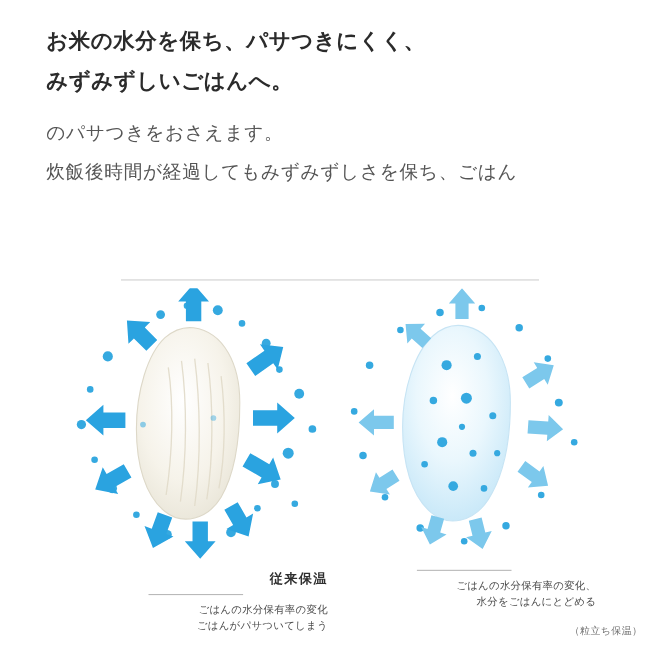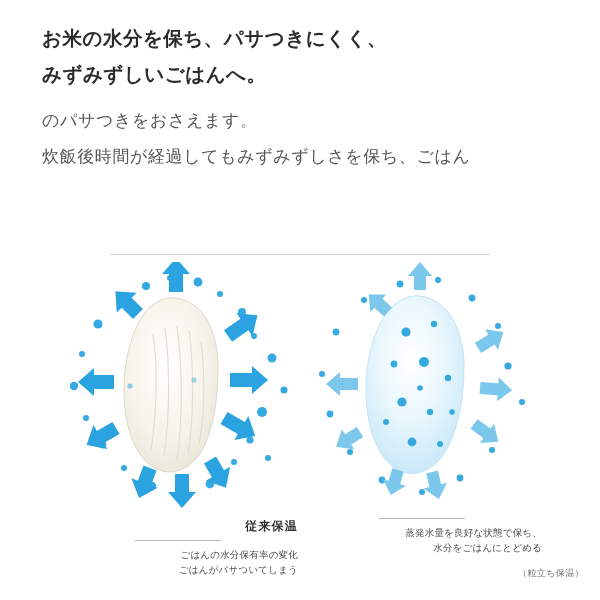--- a/index.html
+++ b/index.html
@@ -341,21 +341,21 @@
             </g>
             <g transform="translate(130,210) rotate(76)">
               <path d="M0 -6 L14 -6 L14 -12 L28 0 L14 12 L14 6 L0 6 Z"></path>
             </g>
           </g>
         </svg>
       </div>
 
       <div class="caption">
         <div class="caption-rule"></div>
-        <div class="caption-desc">蒸発水量を良好な状態で保ち、</div>
+        <div class="caption-desc">ごはんの水分保有率の変化、</div>
         <div class="caption-desc">水分をごはんにとどめる</div>
       </div>
     </div>
 
     <div class="image-note">（粒立ち保温）</div>
   </div>
 
 </div>
 
 </body></html>

